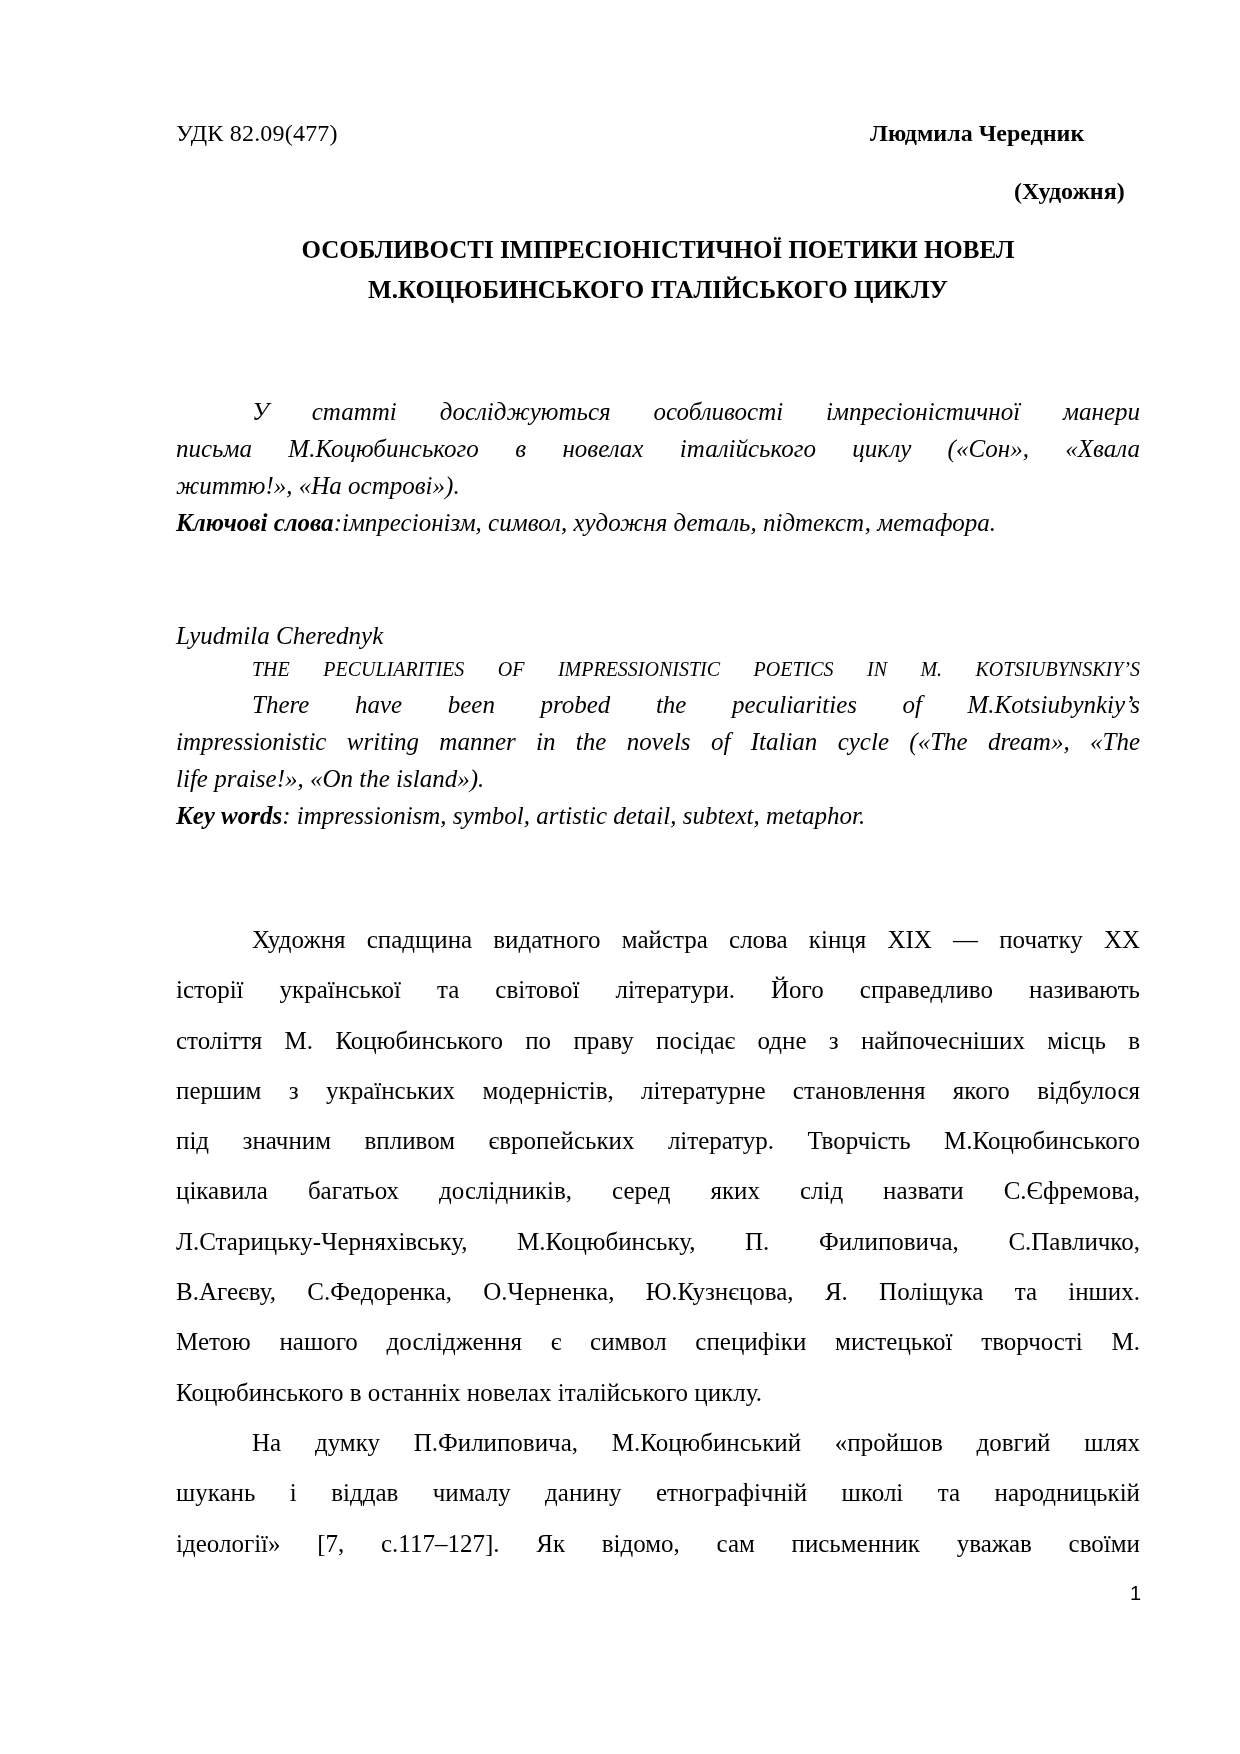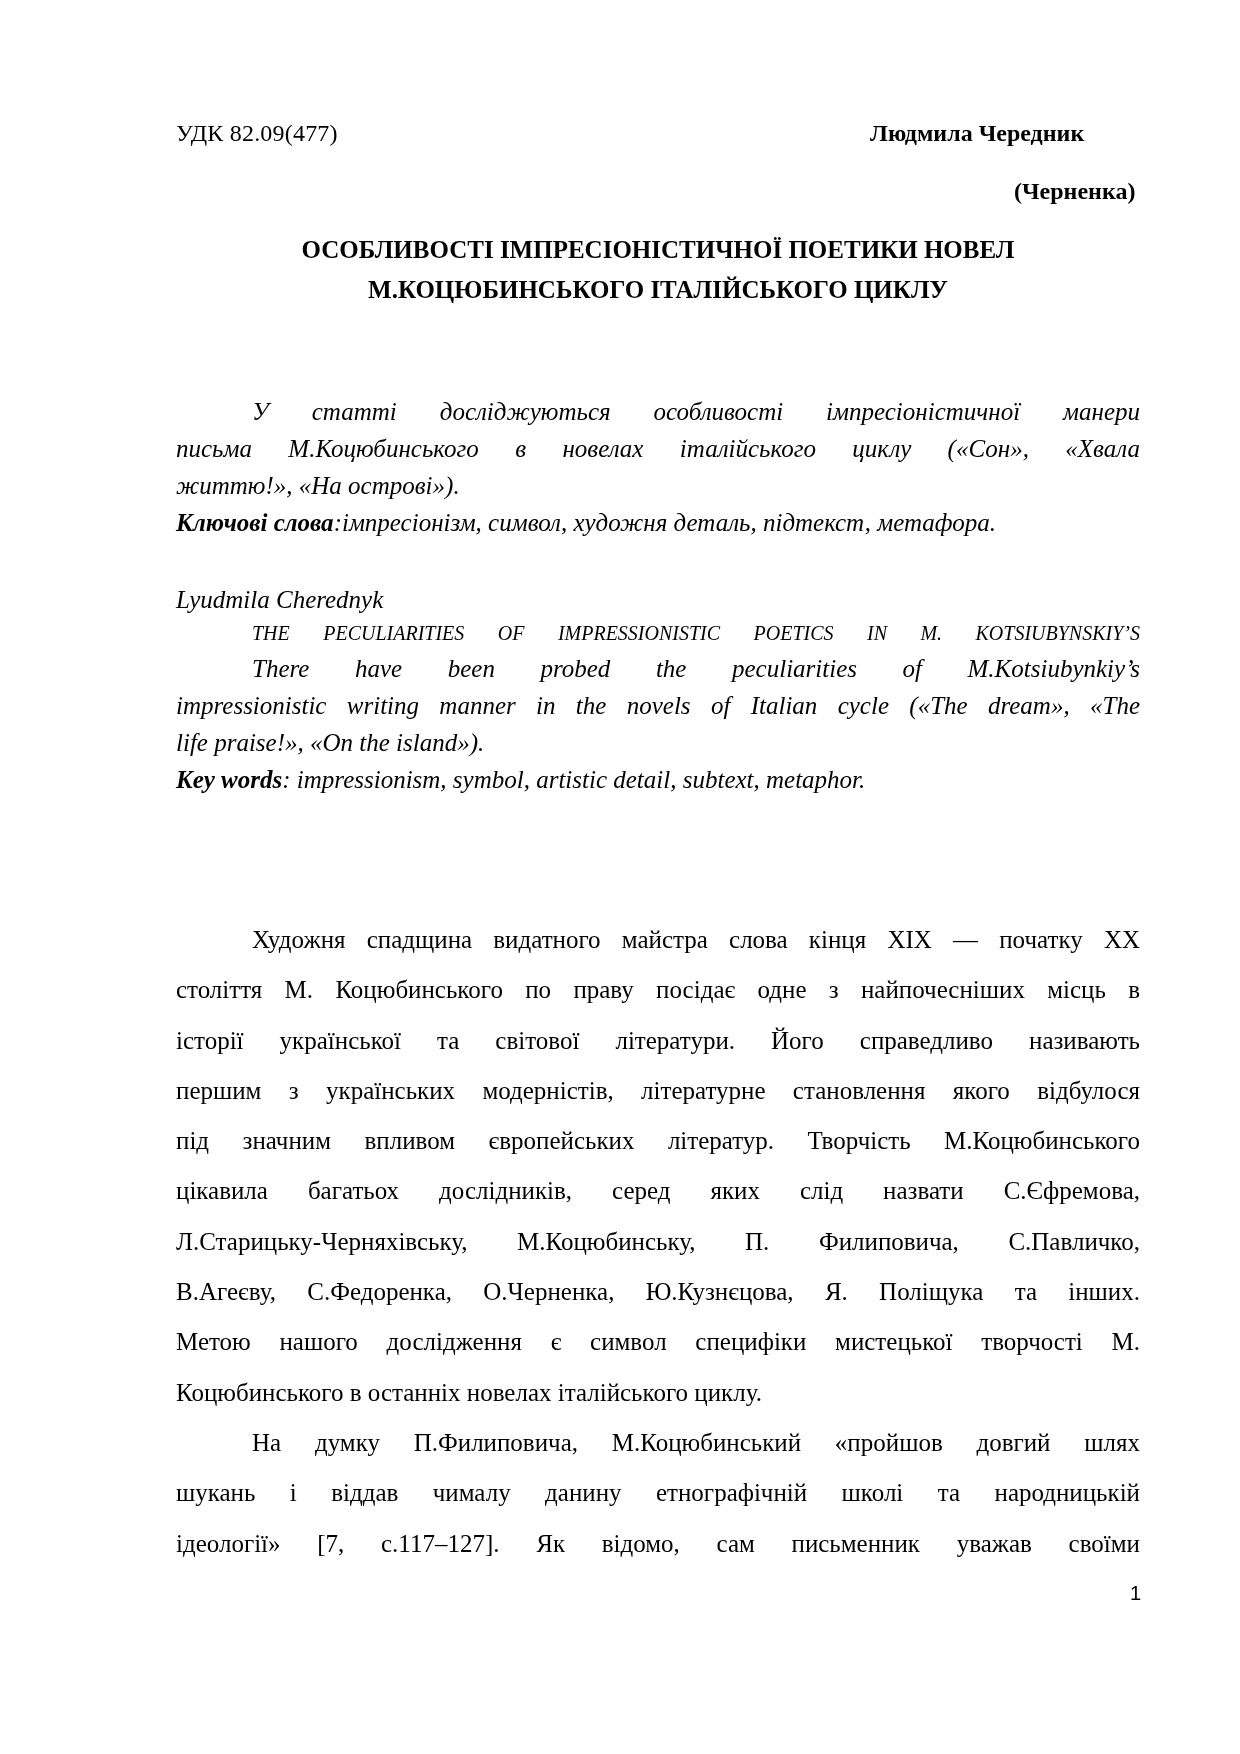--- a/index.html
+++ b/index.html
@@ -25,45 +25,45 @@
   .pagenum { left:1130px; top:1582px; font-family:"Liberation Sans", sans-serif; font-size:20px; }
   .en-title { font-size:20px; }
 </style>
 </head>
 <body>
 
 <div class="page">
 
   <div class="abs udk">УДК   82.09(477)</div>
   <div class="abs author">Людмила Чередник</div>
-  <div class="abs city">(Черненка)</div>
+  <div class="abs city">(Художня)</div>
 
   <div class="abs title t1">ОСОБЛИВОСТІ ІМПРЕСІОНІСТИЧНОЇ ПОЕТИКИ НОВЕЛ</div>
   <div class="abs title t2">М.КОЦЮБИНСЬКОГО ІТАЛІЙСЬКОГО ЦИКЛУ</div>
 
   <div class="block just it" style="top:393px;">
     <span class="line ind">У   статті досліджуються   особливості імпресіоністичної   манери</span>
     <span class="line">письма   М.Коцюбинського в новелах   італійського   циклу («Сон», «Хвала</span>
     <span class="line nojust">життю!», «На острові»).</span>
     <span class="line nojust"><span class="kw-label">Ключові слова</span><span>:імпресіонізм, символ, художня деталь, підтекст, метафора.</span></span>
   </div>
 
-  <div class="block it" style="top:584px;">
+  <div class="block it" style="top:620px;">
     <span class="line nojust" style="height:32px;line-height:32px;">Lyudmila Cherednyk</span>
     <span class="line just ind en-title" style="height:34px;line-height:34px;">THE PECULIARITIES OF IMPRESSIONISTIC POETICS IN M. KOTSIUBYNSKIY’S</span>
     <span class="line just ind">There have been probed the peculiarities of M.Kotsiubynkiy’s</span>
     <span class="line just">impressionistic writing manner in the novels of Italian cycle («The dream», «The</span>
     <span class="line nojust">life praise!», «On the island»).</span>
     <span class="line nojust"><span class="kw-label">Key words</span><span>: impressionism, symbol, artistic detail, subtext, metaphor.</span></span>
   </div>
 
   <div class="body-text" style="top:915px;">
     <span class="bline ind">Художня спадщина видатного майстра слова кінця XIX — початку XX</span>
+    <span class="bline">історії української   та світової літератури. Його справедливо називають</span>
     <span class="bline">століття М. Коцюбинського по праву посідає одне з найпочесніших місць в</span>
-    <span class="bline">історії української   та світової літератури. Його справедливо називають</span>
     <span class="bline">першим з українських модерністів, літературне становлення якого  відбулося</span>
     <span class="bline">під значним впливом європейських літератур. Творчість М.Коцюбинського</span>
     <span class="bline">цікавила багатьох дослідників, серед яких слід назвати С.Єфремова,</span>
     <span class="bline">Л.Старицьку-Черняхівську, М.Коцюбинську, П.  Филиповича,  С.Павличко,</span>
     <span class="bline">В.Агеєву, С.Федоренка, О.Черненка, Ю.Кузнєцова, Я. Поліщука та  інших.</span>
     <span class="bline">Метою нашого дослідження є символ специфіки мистецької творчості М.</span>
     <span class="bline last">Коцюбинського в останніх новелах італійського циклу.</span>
   </div>
 
   <div class="body-text" style="top:1418px;">

